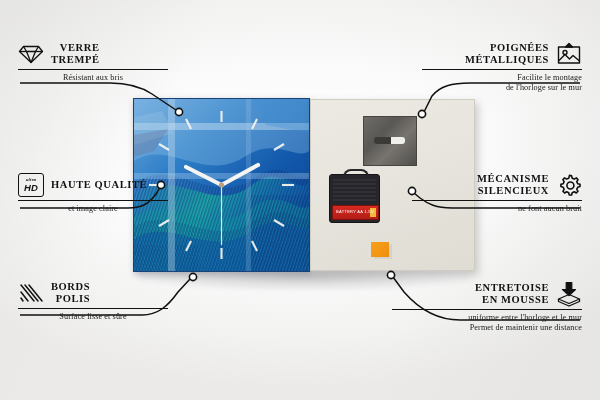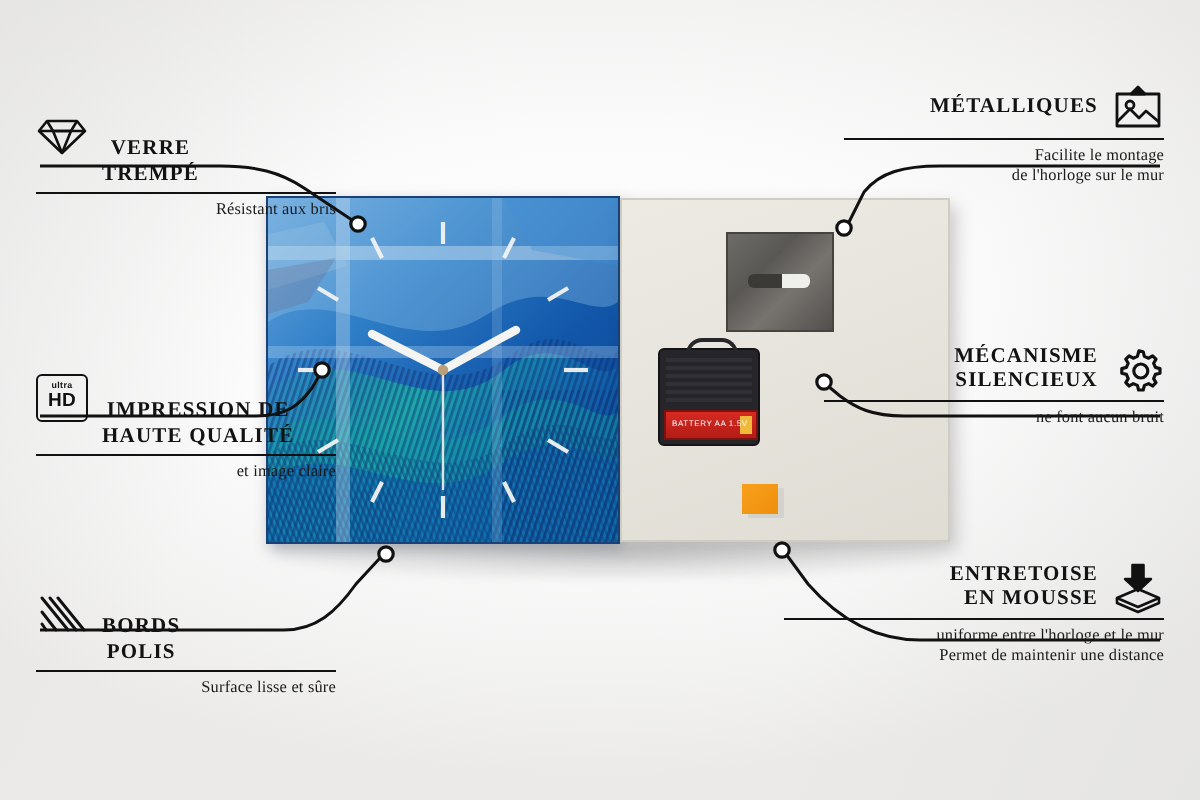--- a/index.html
+++ b/index.html
@@ -61,28 +61,28 @@
   
   .feature{position:absolute;}
   .ftitle{font-weight:bold;color:#121212;font-size:10.5px;line-height:12.5px;
     letter-spacing:.6px;text-transform:uppercase;white-space:nowrap;}
   .fdesc{color:#1a1a1a;font-size:8.2px;line-height:10px;letter-spacing:.1px;white-space:nowrap;}
   .fhead{display:flex;align-items:center;gap:7px;}
   .fhead.right{justify-content:flex-end;}
   .rule{height:0;border-top:1px solid #111;margin:2px 0 2.5px 0;}
   .ficon{width:26px;height:26px;flex:0 0 26px;display:flex;align-items:center;justify-content:center;}
   .ficon svg{display:block;}
-  .ttl-left{text-align:center;margin-top:28px;}
+  .ttl-left{text-align:right;}
   .ttl-right{text-align:right;}
-  .d-left{text-align:right;}
+  .d-left{text-align:center;}
   .d-right{text-align:right;}
 
   
   .hdbox{width:25px;height:22px;border:1.4px solid #111;border-radius:3px;
-    display:flex;flex-direction:column;align-items:center;justify-content:center;line-height:1;}
+    display:flex;flex-direction:column;align-items:center;justify-content:center;line-height:1;font-style:italic;}
   .hdbox .u{font-size:4.4px;font-weight:bold;letter-spacing:.2px;font-family:"Liberation Sans",sans-serif;color:#111;}
   .hdbox .h{font-size:9.5px;font-weight:bold;letter-spacing:.2px;font-family:"Liberation Sans",sans-serif;color:#111;margin-top:.5px;}
 </style>
 </head>
 <body>
 
 <div id="stage">
 
   <div id="shadow-blob"></div>
 
@@ -221,21 +221,20 @@
 
   <div class="feature" style="left:18px;top:172px;width:150px;">
     <div class="fhead">
       <div class="ficon">
         <div class="hdbox">
           <span class="u">ultra</span>
           <span class="h">HD</span>
         </div>
       </div>
       <div class="ttl-left">
-        <div class="ftitle">IMPRESSION DE</div>
         <div class="ftitle">HAUTE QUALITÉ</div>
       </div>
     </div>
     <div class="rule"></div>
     <div class="fdesc d-left">et image claire</div>
   </div>
 
   <div class="feature" style="left:18px;top:280px;width:150px;">
     <div class="fhead">
       <div class="ficon">
@@ -254,20 +253,21 @@
         <div class="ftitle">POLIS</div>
       </div>
     </div>
     <div class="rule"></div>
     <div class="fdesc d-left">Surface lisse et sûre</div>
   </div>
 
   <div class="feature" style="right:18px;top:41px;width:160px;">
     <div class="fhead right">
       <div class="ttl-right">
+        <div class="ftitle">POIGNÉES</div>
         <div class="ftitle">MÉTALLIQUES</div>
       </div>
       <div class="ficon">
         <svg width="26" height="25" viewBox="0 0 26 25">
           <g fill="none" stroke="#111" stroke-width="1.4" stroke-linejoin="round">
             <path d="M9.5,5 L13,1.5 L16.5,5 Z" fill="#111"></path>
             <rect x="2.5" y="5" width="21" height="16"></rect>
             <circle cx="9" cy="10.5" r="2"></circle>
             <path d="M2.5,19 L9,12.5 L13.5,17 L17,13.5 L23.5,19"></path>
           </g>

